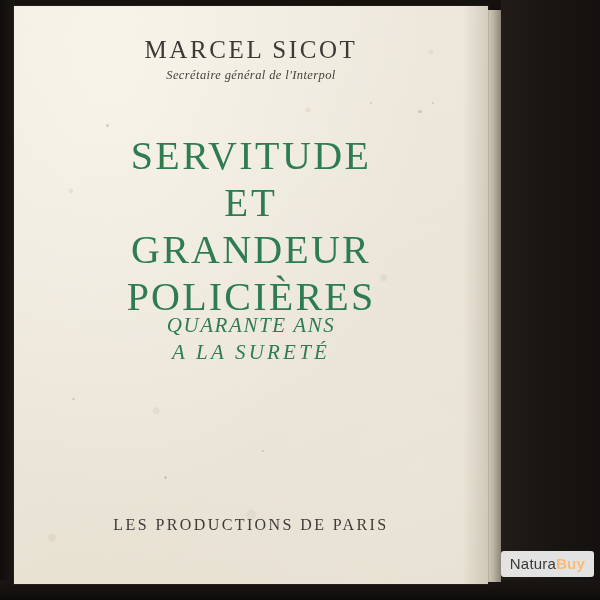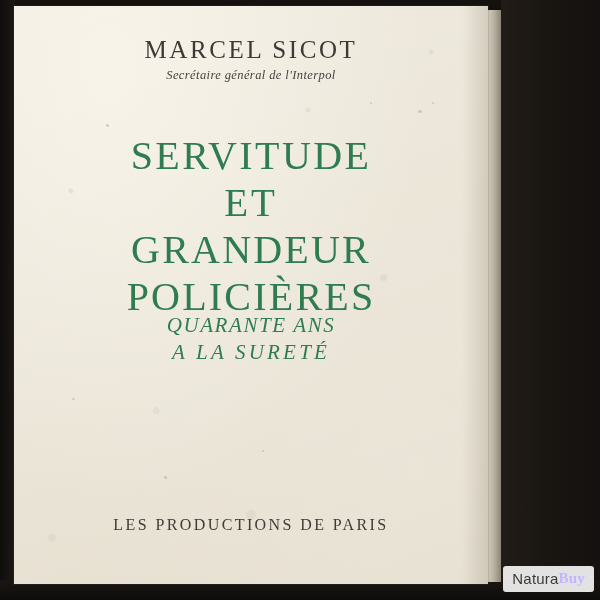--- a/index.html
+++ b/index.html
@@ -182,32 +182,32 @@
     width: 100%;
     font-size: 16px;
     letter-spacing: 2.4px;
     color: #3d3c37;
   }
 
   
   .watermark {
     position: absolute;
     right: 6px;
-    bottom: 8px;
+    bottom: 23px;
     display: flex;
     align-items: flex-end;
     background: rgba(255,255,255,0.88);
     border-radius: 3px;
     padding: 4px 9px 5px 9px;
     font-family: "Liberation Sans", sans-serif;
     font-size: 15px;
     letter-spacing: 0.2px;
   }
   .wm-natura { color: #3a3a3a; font-weight: 400; }
-  .wm-buy { color: #c4b5fd; font-weight: 700; font-family: Liberation Serif, serif; }
+  .wm-buy { color: #fdba74; font-weight: 700; }
 
   
   .speck {
     position: absolute;
     background: rgba(150,138,116,0.35);
     border-radius: 50%;
     pointer-events: none;
   }
 </style>
 </head>

